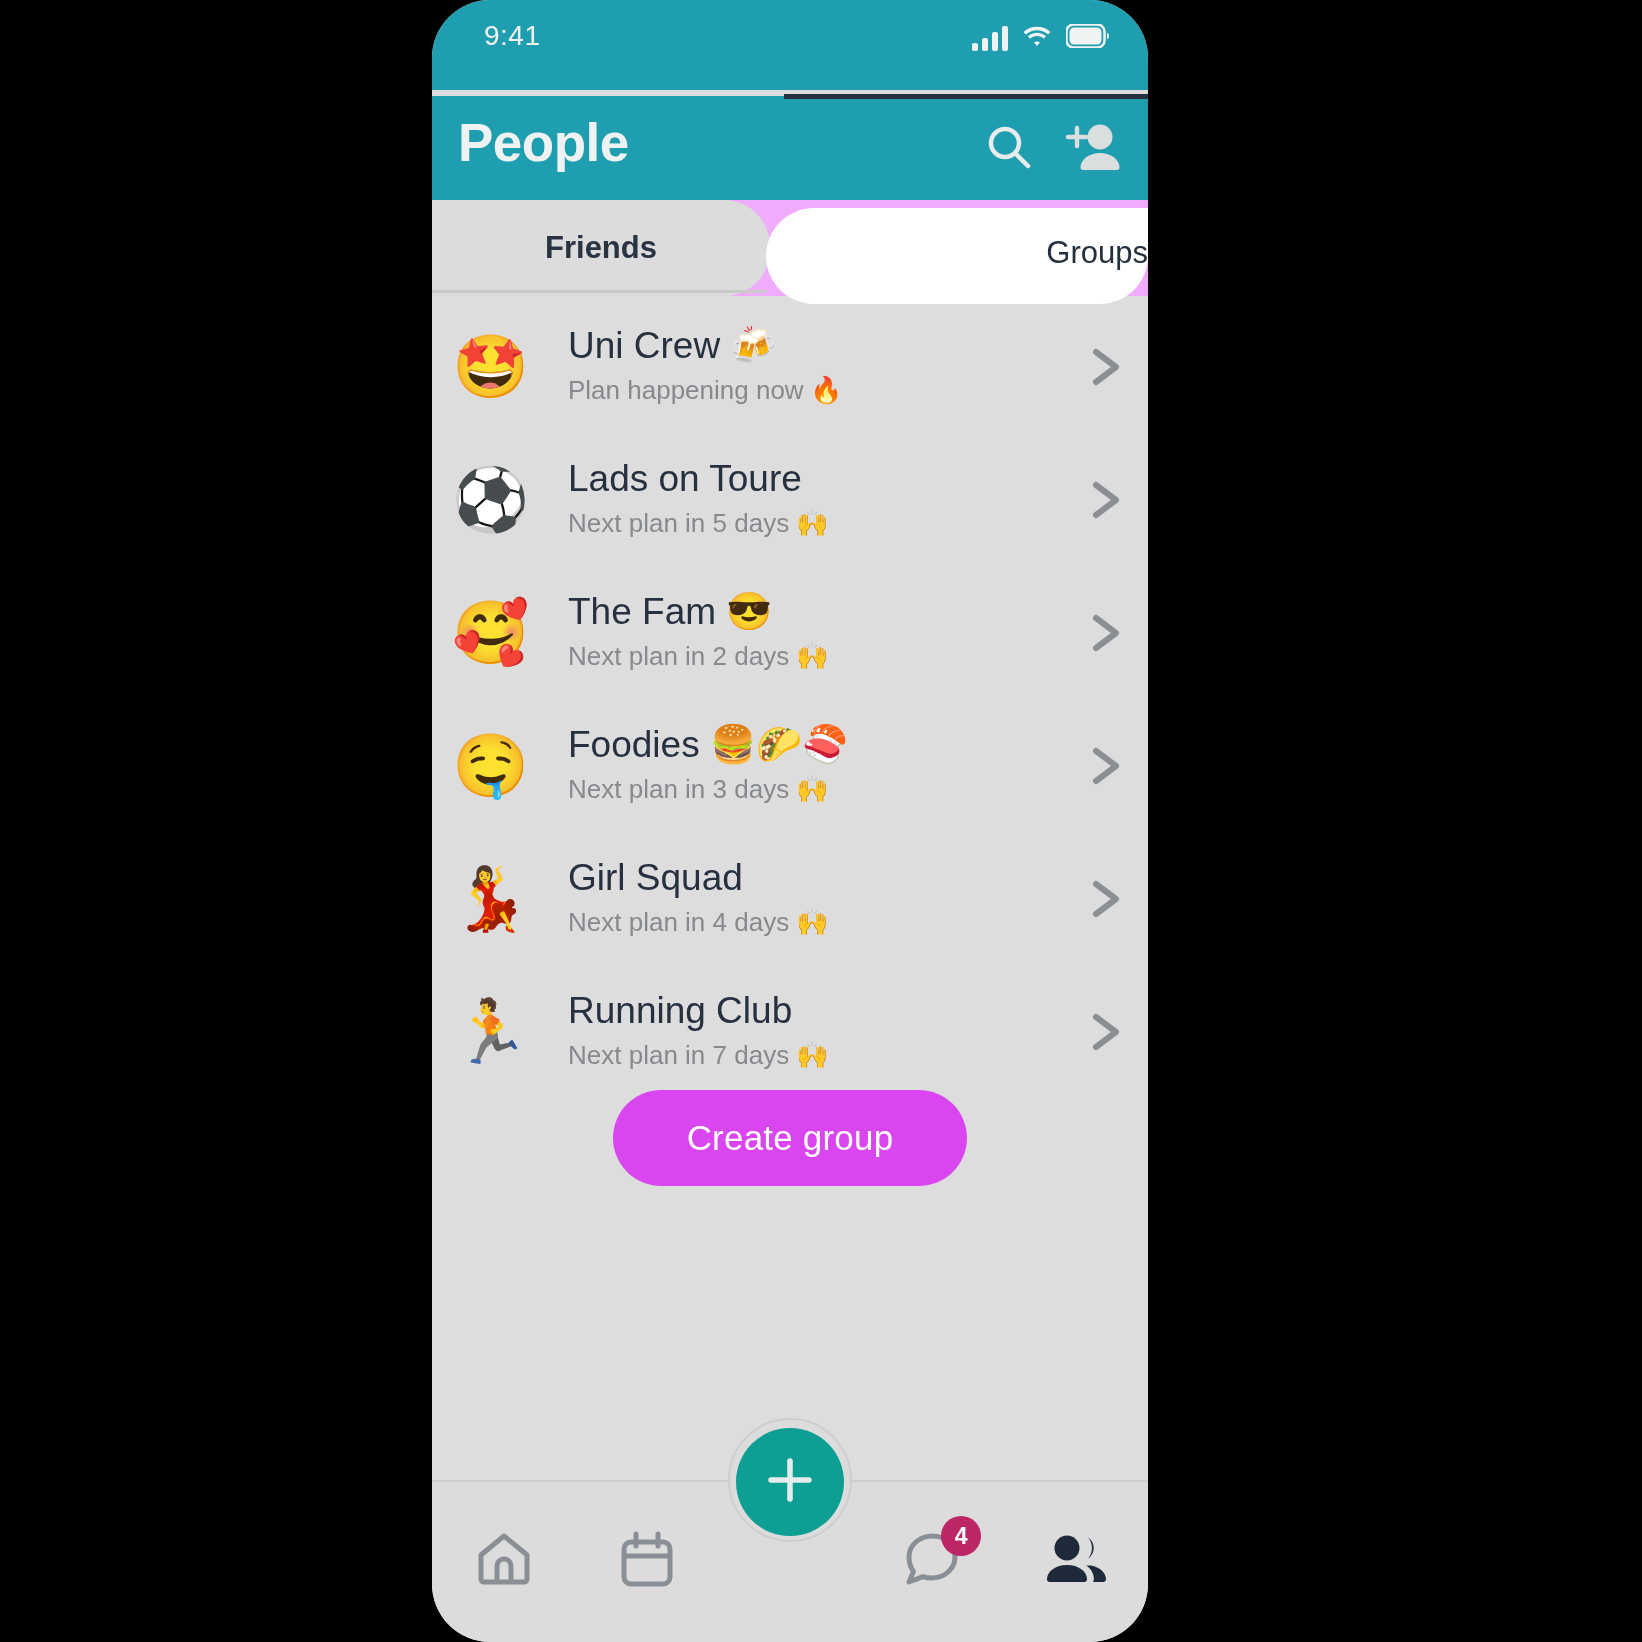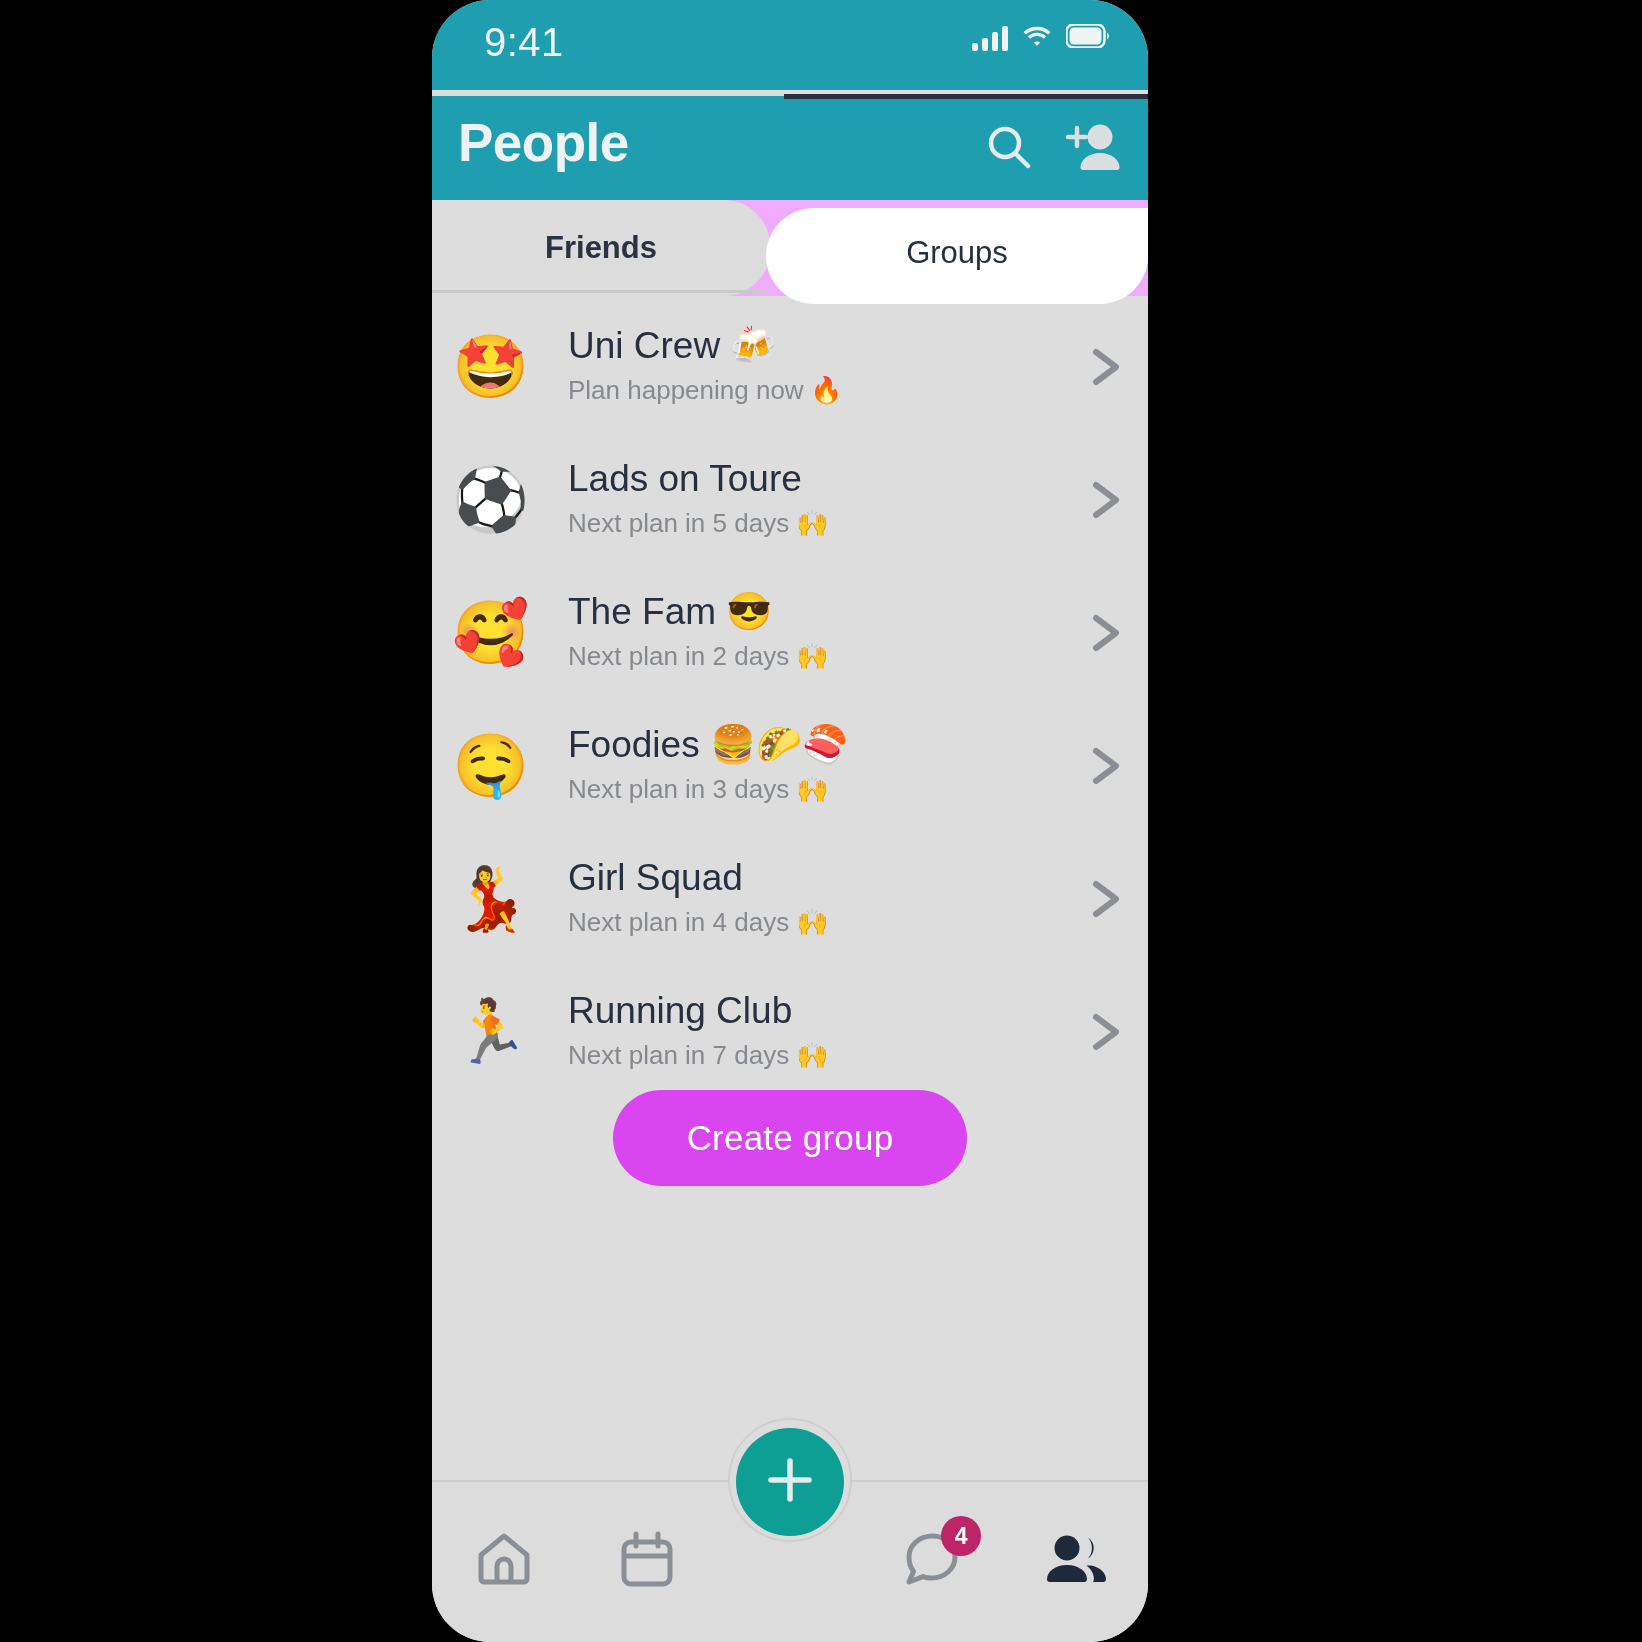--- a/index.html
+++ b/index.html
@@ -32,21 +32,21 @@
     position: absolute;
     left: 0; top: 0;
     width: 100%;
     height: 90px;
     background: #1F9EB0;
   }
   #status-time {
     position: absolute;
     left: 52px;
     top: 20px;
-    font-size: 40px;
+    font-size: 28px;
     font-weight: 500;
     color: #F2F4F4;
     letter-spacing: 0.5px;
   }
   #status-icons {
     position: absolute;
     right: 38px;
     top: 24px;
     display: flex;
     align-items: center;
@@ -116,21 +116,21 @@
     position: absolute;
     left: 334px; top: 8px;
     width: 382px;
     height: 96px;
     background: #FFFFFF;
     border-top-left-radius: 50px;
     border-bottom-left-radius: 50px;
     border-bottom-right-radius: 50px;
     display: flex;
     align-items: center;
-    justify-content: center;
+    justify-content: flex-end;
     cursor: pointer;
     box-sizing: border-box;
   }
   #tab-groups span {
     font-size: 31px;
     font-weight: normal;
     color: #24303F;
     position: relative;
     top: -3px;
   }

